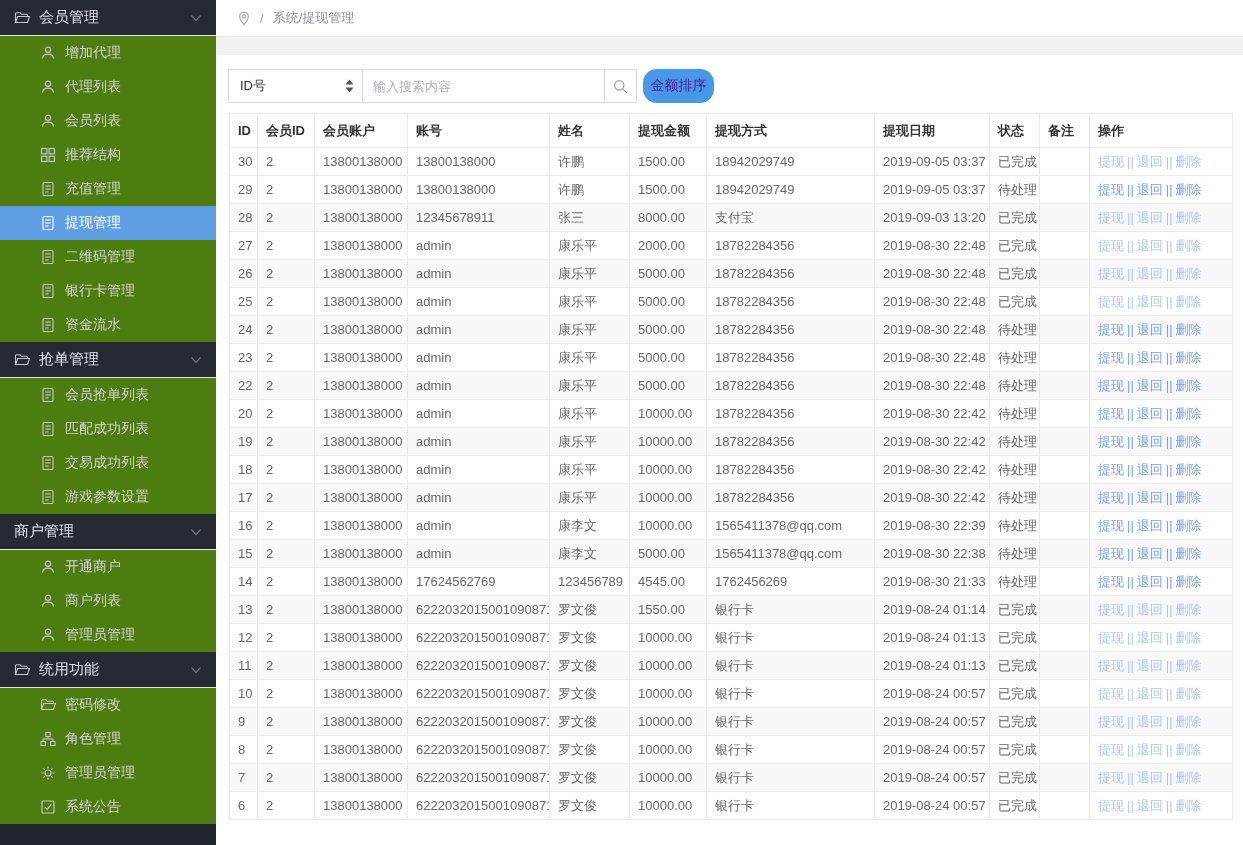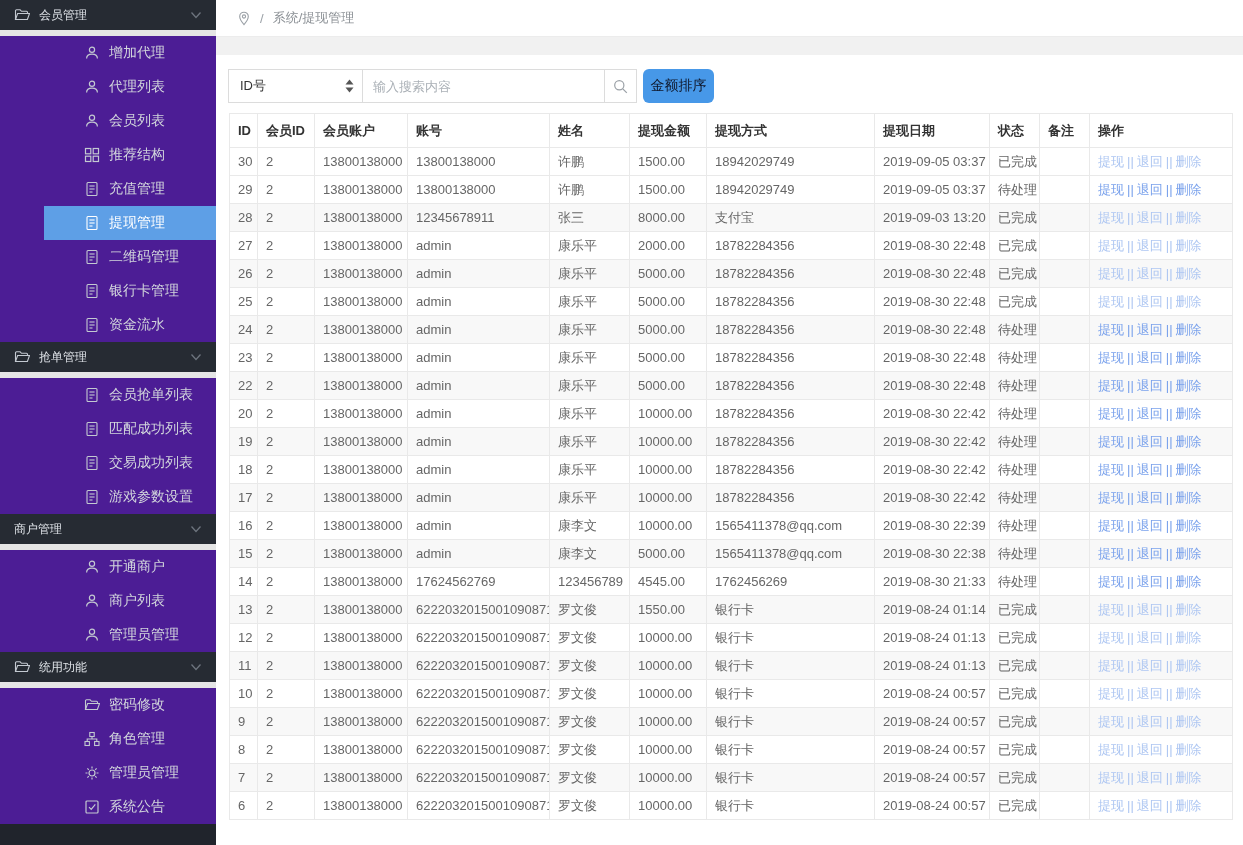--- a/index.html
+++ b/index.html
@@ -3,28 +3,28 @@
 <meta charset="utf-8">
 <style>
   * { margin:0; padding:0; box-sizing:border-box; }
   html,body { width:1243px; height:845px; overflow:hidden; background:#fff;
     font-family:"Liberation Sans","DejaVu Sans",sans-serif; }
   .app { display:flex; width:1243px; height:845px; }
 
   
   .sidebar { width:216px; flex-shrink:0; background:#20242c; overflow:hidden; }
   .sec-header { height:36px; display:flex; align-items:center; padding:0 12px 0 14px;
-    background:#262b33; color:#dfe3e8; font-size:12px; cursor:pointer;
-    border-bottom:6px solid #e5e5e5; }
+    background:#262b33; color:#dfe3e8; font-size:15px; cursor:pointer;
+    border-bottom:1px solid #e5e5e5; }
   .sec-header .icon { width:16px; height:16px; margin-right:9px; color:#c3c9d1; flex-shrink:0; }
   .sec-header .icon svg, .menu-item .icon svg { width:16px; height:16px; display:block; }
   .sec-header .sec-label { flex:1; }
   .sec-header .chevron { width:12px; height:12px; color:#6d747e; margin-right:2px; }
   .sec-header .chevron svg { width:12px; height:12px; display:block; }
-  .sec-items { background:#4c1d95;padding-left:44px; }
+  .sec-items { background:#4d7c0f; }
   .menu-item { height:34px; display:flex; align-items:center; padding-left:40px;
     color:#d2d6dc; font-size:14px; cursor:pointer; }
   .menu-item .icon { width:16px; height:16px; margin-right:9px; color:#c3c9d1; flex-shrink:0; }
   .menu-item.active { background:var(--active,#5e9fe6); color:#fff; }
   .menu-item.active .icon { color:#fff; }
 
   
   .content { flex:1; display:flex; flex-direction:column; background:#f1f1f1; min-width:0; }
   .breadcrumb-bar { height:37px; background:#fff; border-bottom:1px solid #ececec;
     display:flex; align-items:center; padding-left:21px; color:#8b9095; font-size:13px; }
@@ -43,22 +43,22 @@
   .filter-select .icon { width:9px; height:14px; color:#555; }
   .filter-select .icon svg { width:9px; height:14px; display:block; }
   .search-input { width:242px; height:34px; border:1px solid #dcdcdc; border-left:none;
     padding:0 10px; font-size:13px; color:#333; outline:none;
     font-family:"Liberation Sans","DejaVu Sans",sans-serif; }
   .search-input::placeholder { color:#aab0b6; }
   .search-btn { width:32px; height:34px; border:1px solid #dcdcdc; border-left:none;
     background:#fff; display:flex; align-items:center; justify-content:center; cursor:pointer; }
   .search-btn .icon { width:15px; height:15px; color:#9aa0a6; }
   .search-btn .icon svg { width:15px; height:15px; display:block; }
-  .sort-btn { margin-left:6px; width:71px; height:34px; border:none; border-radius:6px;
-    background:var(--accent,#4798e8); color:#0f172a; font-size:14px; cursor:pointer;
+  .sort-btn { margin-left:6px; width:71px; height:34px; border:none; border-radius:14px;
+    background:var(--accent,#4798e8); color:#4c1d95; font-size:14px; cursor:pointer;
     font-family:"Liberation Sans","DejaVu Sans",sans-serif; }
 
   
   .data-table { margin:10px 0 0 1px; width:1003px; border-collapse:collapse;
     table-layout:fixed; font-size:13px; }
   .data-table th, .data-table td { border:1px solid #e9e9e9; text-align:left;
     padding:0 8px; white-space:nowrap; overflow:hidden; }
   .data-table th { height:34px; color:#333; font-weight:bold; background:#fff; }
   .data-table td { height:28px; color:#666; }
   .data-table tbody tr:nth-child(2n+3) td { background:#f8f8f8; }

